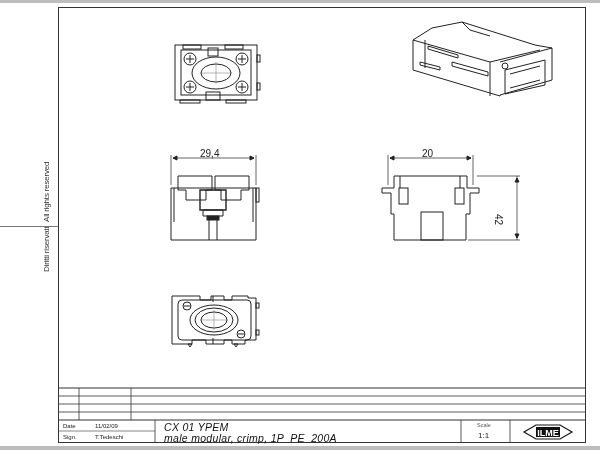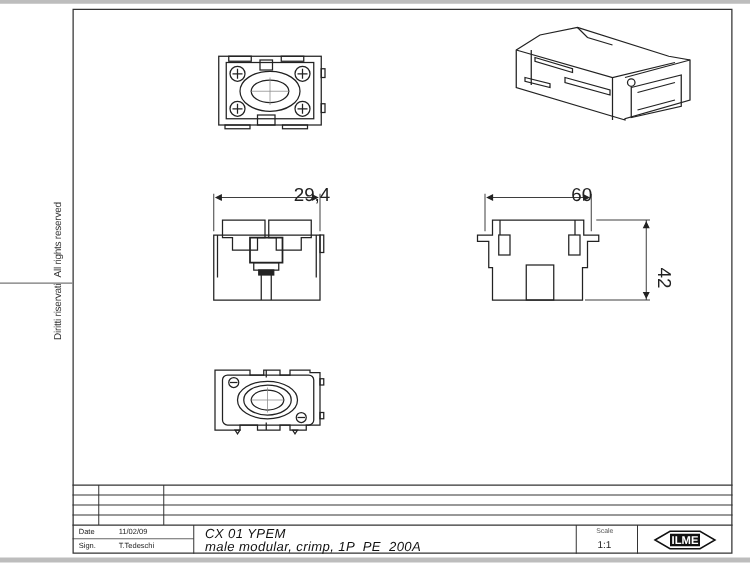--- a/index.html
+++ b/index.html
@@ -5,21 +5,21 @@
   html, body { margin:0; padding:0; }
   body { width:600px; height:450px; background:#ffffff; position:relative; overflow:hidden; font-family:"Liberation Sans", sans-serif; }
   .topbar { position:absolute; left:0; top:0; width:600px; height:3px; background:#bdbdbd; }
   .botbar { position:absolute; left:0; top:446px; width:600px; height:4px; background:#bdbdbd; }
   .frame { position:absolute; left:58px; top:7px; width:528px; height:436px; border:1.5px solid #333; box-sizing:border-box; }
   .margin-mark { position:absolute; left:0; top:226px; width:58px; height:1px; background:#777; }
   .vtext { position:absolute; font-size:8px; color:#333; transform:rotate(-90deg); transform-origin:left top; white-space:nowrap; letter-spacing:-0.2px; }
   svg.drawing { position:absolute; left:0; top:0; }
   .tb { position:absolute; font-size:6px; color:#222; }
   .tb-big { position:absolute; font-size:10.5px; color:#111; letter-spacing:0.3px;font-style:italic; }
-  .dim { position:absolute; font-size:15px; color:#222;margin-left:35px; }
+  .dim { position:absolute; font-size:10px; color:#222; }
 </style>
 </head>
 <body>
 
 <div class="topbar"></div>
 <div class="botbar"></div>
 <div class="frame"></div>
 <div class="margin-mark"></div>
 
 <div class="vtext" style="left:42px; top:222px;">All rights reserved</div>
@@ -117,21 +117,21 @@
     <path d="M58 388 H586" stroke-width="1"></path>
     <path d="M58 396 H586 M58 404 H586 M58 412 H586" stroke-width="0.8"></path>
     <path d="M58 420 H586" stroke-width="1"></path>
     <path d="M58 431 H155" stroke-width="0.6"></path>
     <path d="M79 388 V420 M131 388 V420" stroke-width="0.8"></path>
     <path d="M155 420 V443 M461 420 V443 M510 420 V443" stroke-width="0.8"></path>
   </g>
 </svg>
 
 <div class="dim" style="left:200px; top:148px;">29,4</div>
-<div class="dim" style="left:422px; top:148px;">60</div>
+<div class="dim" style="left:422px; top:148px;">20</div>
 <div class="dim" style="left:504px; top:214px; transform:rotate(90deg); transform-origin:left top;">42</div>
 
 <div class="tb" style="left:63px; top:423px;">Date</div>
 <div class="tb" style="left:95px; top:423px;">11/02/09</div>
 <div class="tb" style="left:63px; top:434px;">Sign.</div>
 <div class="tb" style="left:95px; top:434px;">T.Tedeschi</div>
 <div class="tb-big" style="left:164px; top:421px;">CX 01 YPEM</div>
 <div class="tb-big" style="left:164px; top:432px; white-space:pre;">male modular, crimp, 1P  PE  200A</div>
 <div class="tb" style="left:477px; top:422px; font-size:5.5px; color:#555;">Scale</div>
 <div class="tb" style="left:478px; top:431px; font-size:8px;">1:1</div>

